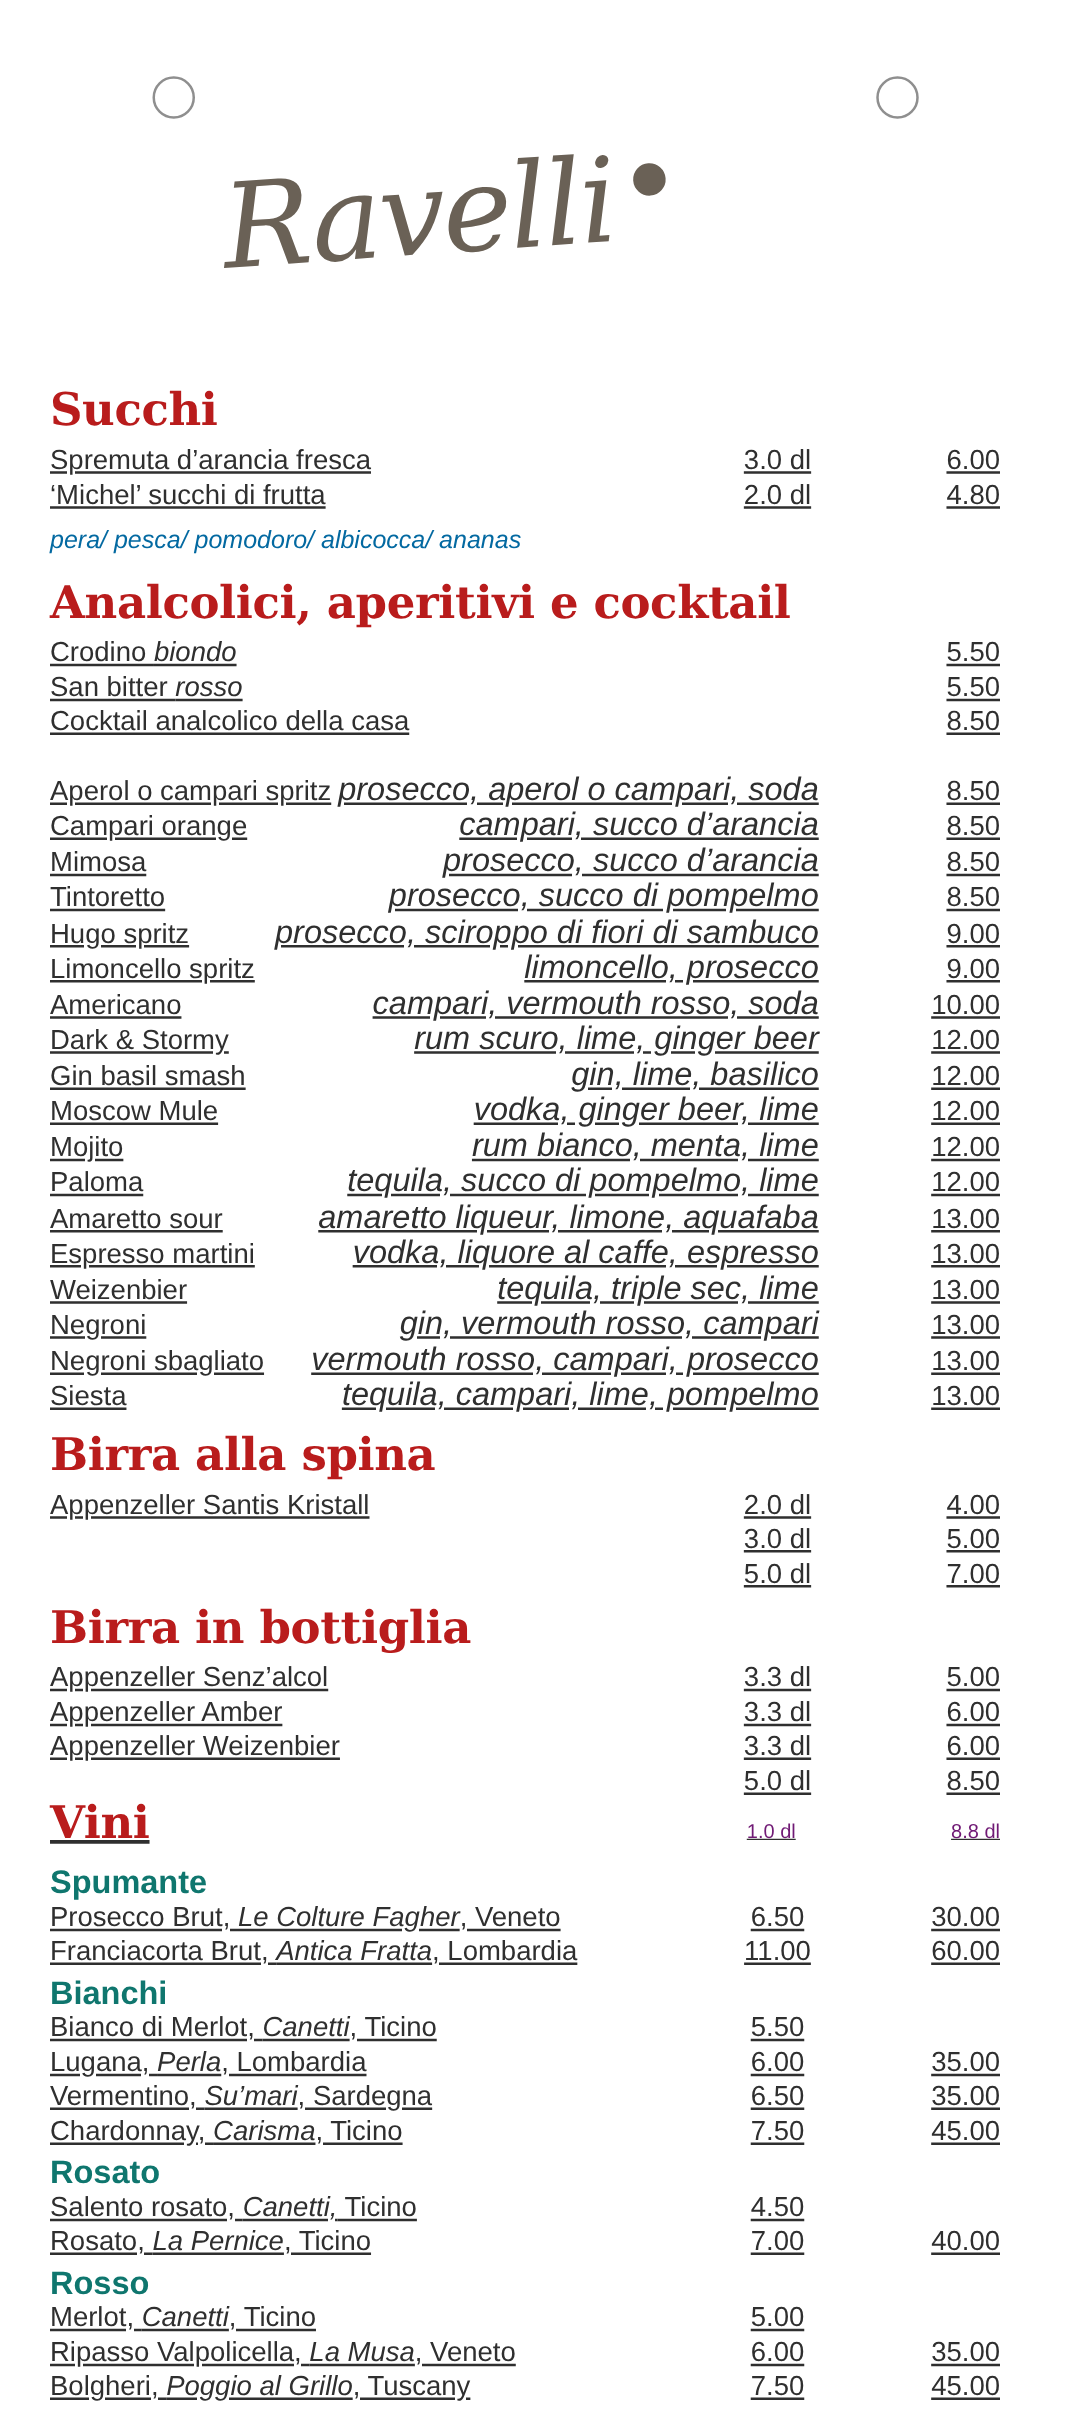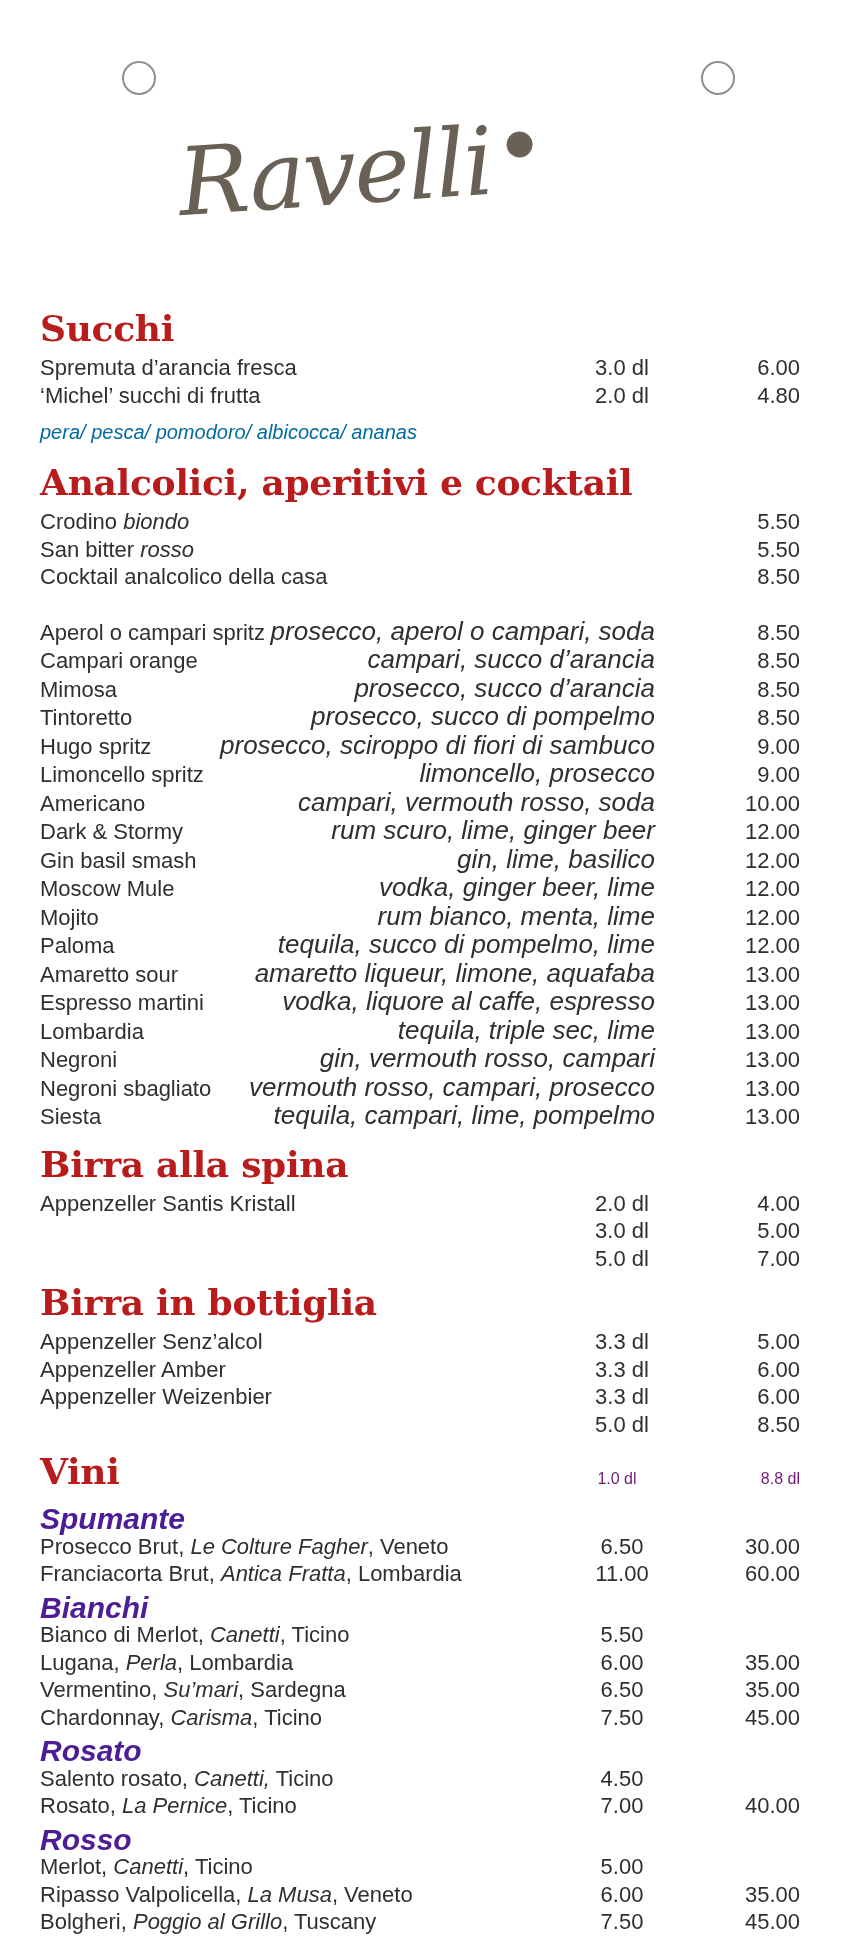--- a/index.html
+++ b/index.html
@@ -44,21 +44,21 @@
   
   main{
     position:relative;
     box-sizing:border-box;
     padding:308px 63px 0 40px;
   }
   .section{margin-top:16px;}
   .section-0{margin-top:0;}
   .section-2{margin-top:13px;}
   .section-3{margin-top:10px;}
-  .section-4{margin-top:13px;}
+  .section-4{margin-top:0;}
   .section-title{
     font-family:"DejaVu Serif",serif;
     font-weight:bold;
     font-size:36px;
     line-height:40px;
     letter-spacing:-0.3px;
     color:#b91c1c;
     margin:0 0 6px 0;
   }
   .head-row{margin-bottom:2px;}
@@ -67,20 +67,21 @@
     font-size:16px;
     color:#701a75;
     line-height:40px;
   }
   .head-row .c1{padding-right:10px;box-sizing:border-box;}
   .row{
     display:flex;
     align-items:baseline;
     font-size:22px;
     line-height:27.5px;
+    text-decoration:underline;
   }
   .name{flex:none;}
   .name .it{font-style:italic;}
   .spacer{flex:1;}
   .desc{
     flex:1;
     text-align:right;
     font-style:italic;
     font-size:26px;
     padding-right:22px;
@@ -90,25 +91,24 @@
   .c2{width:123px;flex:none;text-align:right;}
   .note{
     font-style:italic;
     font-size:20px;
     line-height:27px;
     margin:10px 0 4px 0;
     color:#0369a1;
   }
   .subheader{
     font-weight:bold;
-    font-size:30px;
+    font-size:26px;
     line-height:27.5px;
     margin-top:6px;
-    color:#4c1d95;
-    font-style:italic;
+    color:#0f766e;
   }
   .group.gap-before{margin-top:27px;}
 </style>
 </head>
 <body>
 
 <div class="page">
   <div class="hole hole-left"></div>
   <div class="hole hole-right"></div>
   <div class="logo">
@@ -217,21 +217,21 @@
             <span class="name"><span>Amaretto sour</span></span>
             <span class="desc">amaretto liqueur, limone, aquafaba</span>
             <span class="c2">13.00</span>
           </div>
           <div class="row">
             <span class="name"><span>Espresso martini</span></span>
             <span class="desc">vodka, liquore al caffe, espresso</span>
             <span class="c2">13.00</span>
           </div>
           <div class="row">
-            <span class="name"><span>Lombardia</span></span>
+            <span class="name"><span>Weizenbier</span></span>
             <span class="desc">tequila, triple sec, lime</span>
             <span class="c2">13.00</span>
           </div>
           <div class="row">
             <span class="name"><span>Negroni</span></span>
             <span class="desc">gin, vermouth rosso, campari</span>
             <span class="c2">13.00</span>
           </div>
           <div class="row">
             <span class="name"><span>Negroni sbagliato</span></span>

